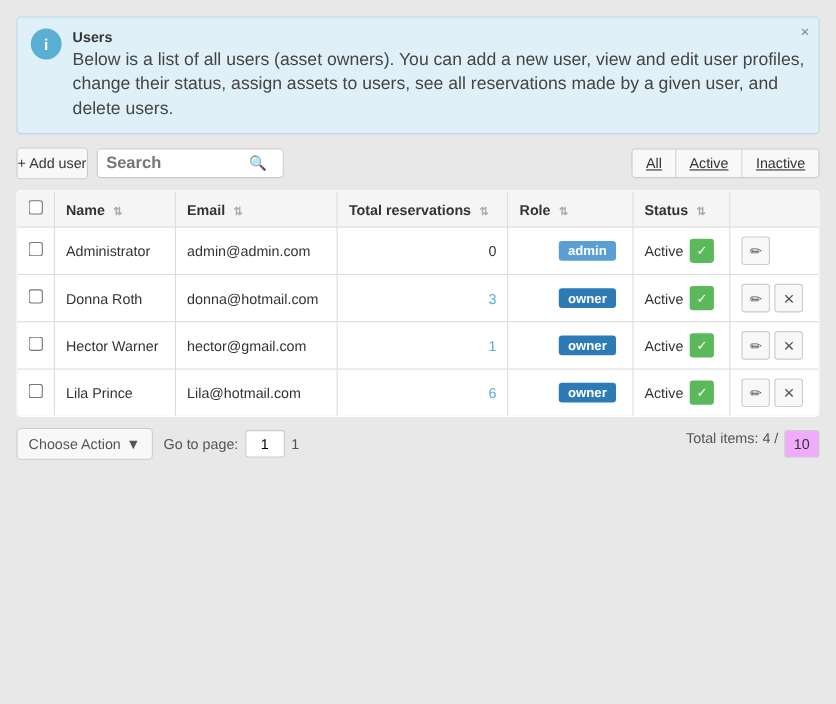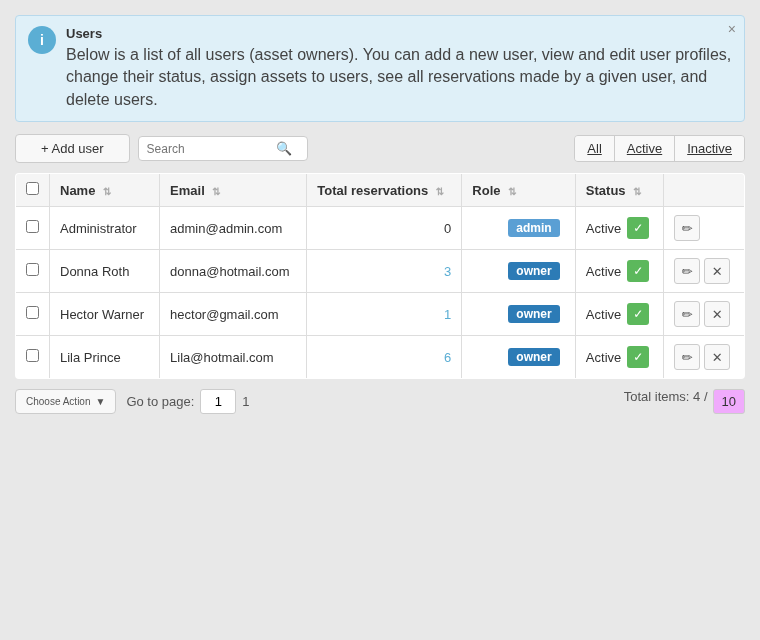--- a/index.html
+++ b/index.html
@@ -61,39 +61,40 @@
     .toolbar {
       display: flex;
       align-items: center;
       margin-bottom: 10px;
       gap: 8px;
     }
     .btn-add-user {
       background: #f8f8f8;
       border: 1px solid #ccc;
       border-radius: 4px;
-      padding: 6px 25px;
+      padding: 6px 0;
       cursor: pointer;
       font-size: 13px;
       color: #333;
     }
     .search-box {
       display: flex;
       align-items: center;
       border: 1px solid #ccc;
       border-radius: 4px;
       background: white;
       padding: 4px 8px;
       width: 170px;
     }
     .search-box input {
       border: none;
       outline: none;
-      font-size: 12px;
+      font-size: 15px;
       width: 130px;
+      font-weight: bold;
     }
     .search-icon-glyph {
       color: #888;
       font-size: 13px;
     }
     .filter-buttons {
       margin-left: auto;
       display: flex;
       border: 1px solid #ccc;
       border-radius: 4px;
@@ -205,21 +206,21 @@
       align-items: center;
       margin-top: 10px;
       gap: 10px;
     }
     .choose-action-btn {
       background: #f8f8f8;
       border: 1px solid #ccc;
       border-radius: 4px;
       padding: 6px 10px;
       cursor: pointer;
-      font-size: 10px;
+      font-size: 13px;
       color: #555;
       display: flex;
       align-items: flex-start;
       gap: 5px;
     }
     .goto-page {
       display: flex;
       align-items: center;
       gap: 6px;
       font-size: 13px;

